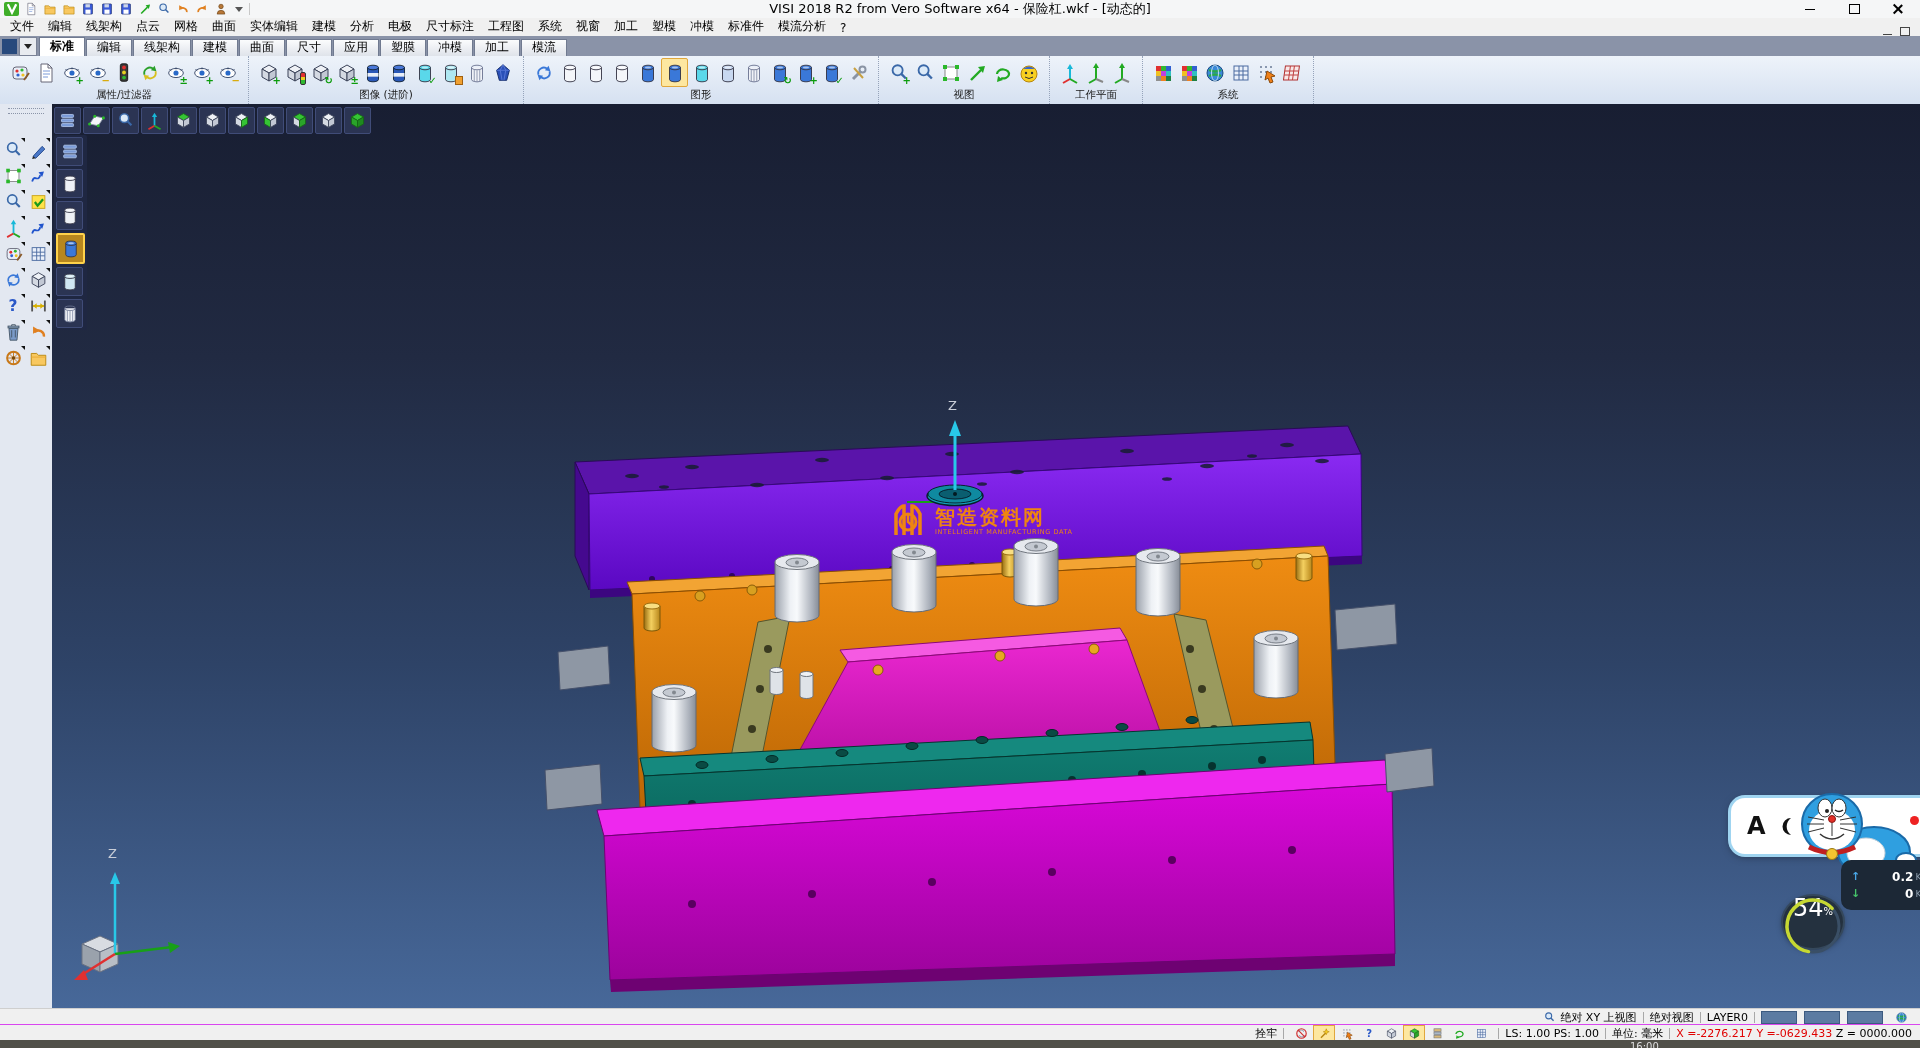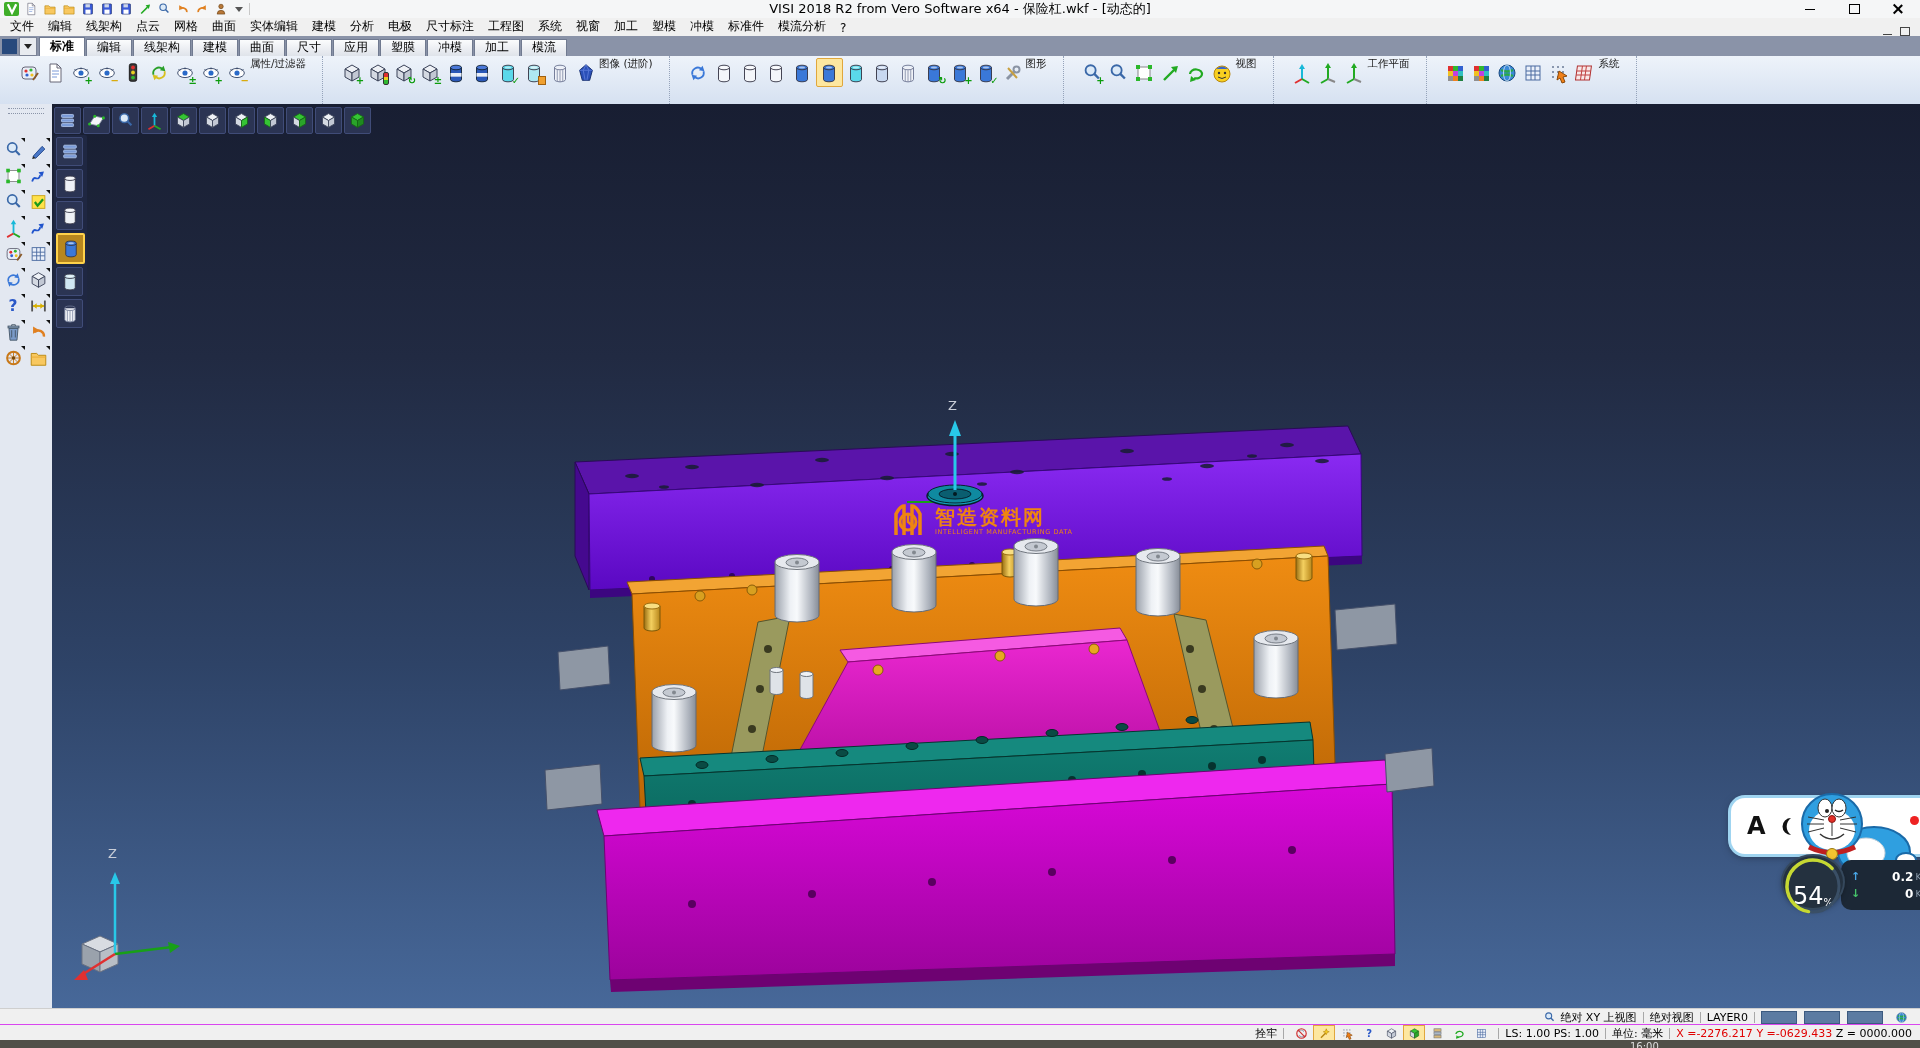--- a/index.html
+++ b/index.html
@@ -30,21 +30,21 @@
   .mdi-res{width:8px;height:7px;border:1px solid #444}
   
   .tabbar{position:absolute;left:0;top:36px;right:0;height:20px;background:#8a93a8;display:flex;align-items:flex-end;padding-left:2px}
   .tsq{width:15px;height:15px;background:#27497c;margin:0 2px 2px 0}
   .tdd{width:16px;height:17px;display:flex;align-items:center;justify-content:center;background:#e8ebf0;border:1px solid #7a8296;margin-right:2px}
   .tdd i{width:0;height:0;border:4px solid transparent;border-top:5px solid #222;margin-top:4px}
   .tab{height:16px;line-height:15px;padding:0 10px;background:linear-gradient(#fbfcfd,#dfe3ea);border:1px solid #707a90;border-bottom:none;margin-right:1px;font-size:12px;cursor:default}
   .tab.act{background:#fff;font-weight:bold;height:18px;line-height:17px}
   
   .ribbon{position:absolute;left:0;top:56px;right:0;height:48px;background:linear-gradient(#eef3fa,#d6e1f1);border-bottom:1px solid #a9b5c8;display:flex}
-  .rg{display:flex;padding:1px 16px 0;border-right:1px dotted #95a3ba}
+  .rg{display:flex;flex-direction:column;padding:1px 7px 0;border-right:1px dotted #95a3ba}
   .ri{display:flex;align-items:center;height:31px}
   .t{position:relative;width:25px;height:27px;display:flex;align-items:center;justify-content:center;border-radius:2px;margin-right:1px}
   .t svg{width:20px;height:22px}
   .t.sel{background:#fde7a0;border:1px solid #e0a73c}
   .t::after{position:absolute;right:0;bottom:0;font-size:10px;font-weight:700;line-height:1}
   .bp::after{content:"+";color:#0c9c0c}
   .bm::after{content:"−";color:#d8a800}
   .bpm::after{content:"±";color:#0c9c0c}
   .bc::after{content:"✓";color:#0c9c0c}
   .br::after{content:"↻";color:#0c9c0c}
@@ -79,22 +79,22 @@
   .wm-tag{font-size:6.5px;letter-spacing:.6px}
   
   .ime{position:absolute;left:1679px;top:694px;width:170px;height:56px;background:#fff;border-radius:14px;
        box-shadow:0 0 0 3px #9fd4f0,0 2px 8px rgba(0,0,0,.5);display:flex;align-items:center;gap:12px;padding:0 16px;z-index:6}
   .ime-a{font-size:24px;font-weight:900;color:#111}
   .ime svg{width:20px;height:22px}
   .ime-ticks{display:flex;gap:2px;align-self:flex-end;margin-bottom:10px}
   .ime-ticks i{width:2px;height:6px;background:#111;border-radius:1px;transform:rotate(12deg)}
   .ime-dot{position:absolute;right:14px;top:18px;width:9px;height:9px;border-radius:50%;background:#e22}
   .dora{position:absolute;left:1742px;top:686px;z-index:7}
-  .gauge{position:absolute;left:1731px;top:752px;width:60px;height:52px;border-radius:50%;background:#24313f;
-         box-shadow:0 0 0 2px #35485c,0 2px 6px rgba(0,0,0,.5);display:flex;align-items:flex-end;justify-content:center;color:#fff;z-index:8}
+  .gauge{position:absolute;left:1731px;top:792px;width:60px;height:52px;border-radius:50%;background:#24313f;
+         box-shadow:0 0 0 2px #35485c,0 2px 6px rgba(0,0,0,.5);display:flex;align-items:flex-start;justify-content:center;color:#fff;z-index:8}
   .gauge .arc{position:absolute;left:0;top:0}
   .gv{font-size:24px;line-height:1}
   .gu{font-size:10px;margin-top:10px}
   .speeds{position:absolute;left:1789px;top:756px;width:78px;height:50px;background:#1c2836;border-radius:10px;color:#eee;
           font-size:11px;display:flex;flex-direction:column;justify-content:center;gap:3px;padding:0 10px;z-index:7}
   .sp{display:flex;align-items:center;justify-content:flex-end;gap:2px}
   .sp b{font-size:12px;color:#fff}
   .sp s{text-decoration:none;color:#8fa0b0;font-size:9px}
   .up::before{content:"↑";color:#4aa8e8;margin-right:auto;font-weight:bold}
   .dn::before{content:"↓";color:#46c46a;margin-right:auto;font-weight:bold}

